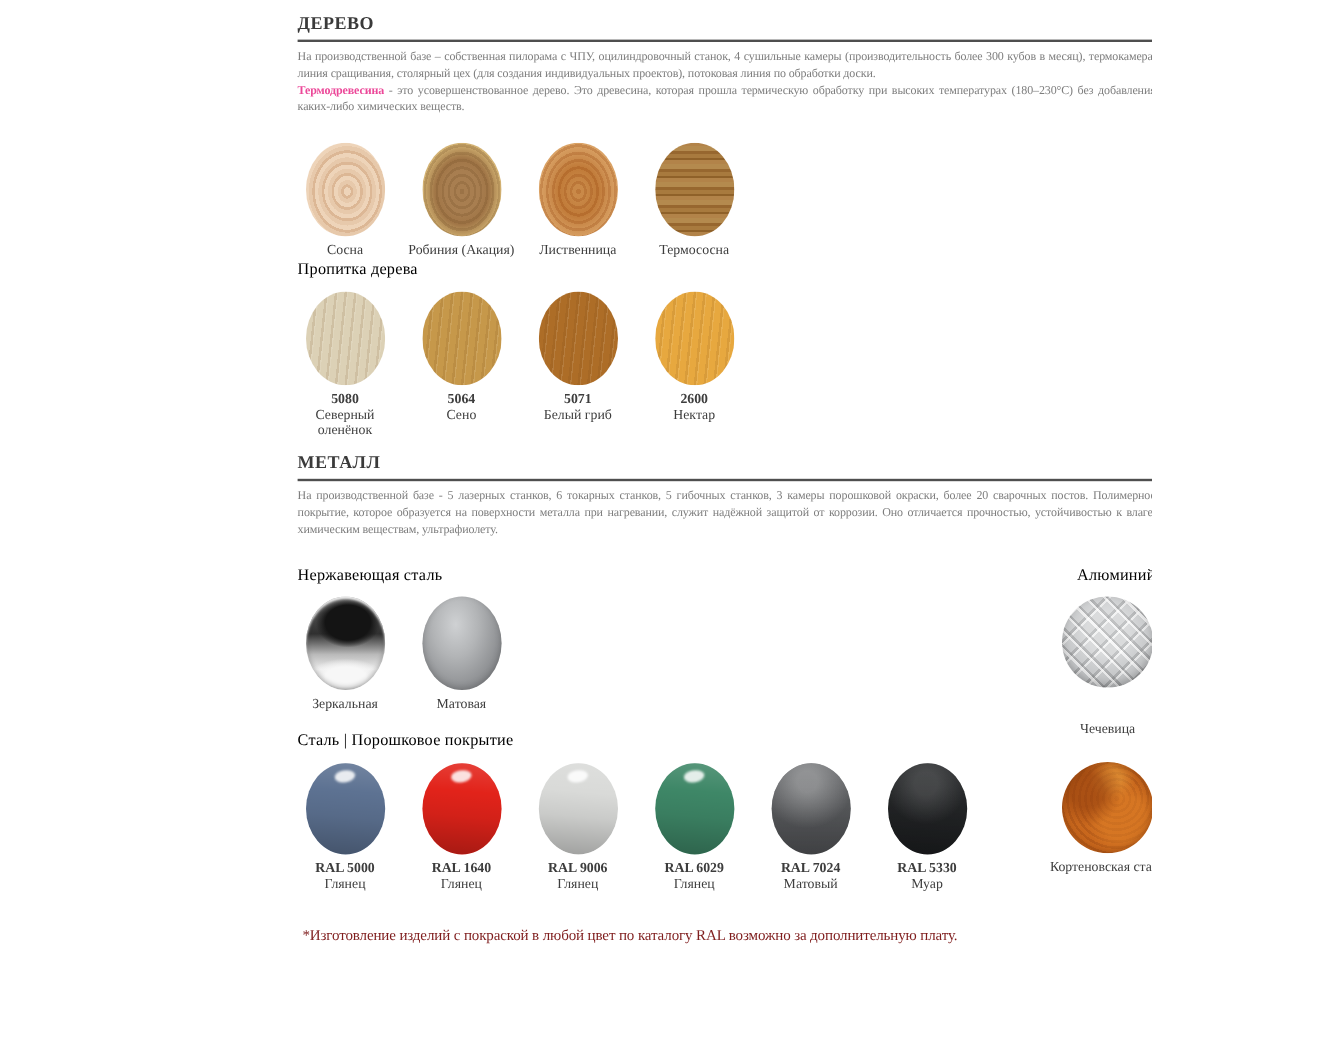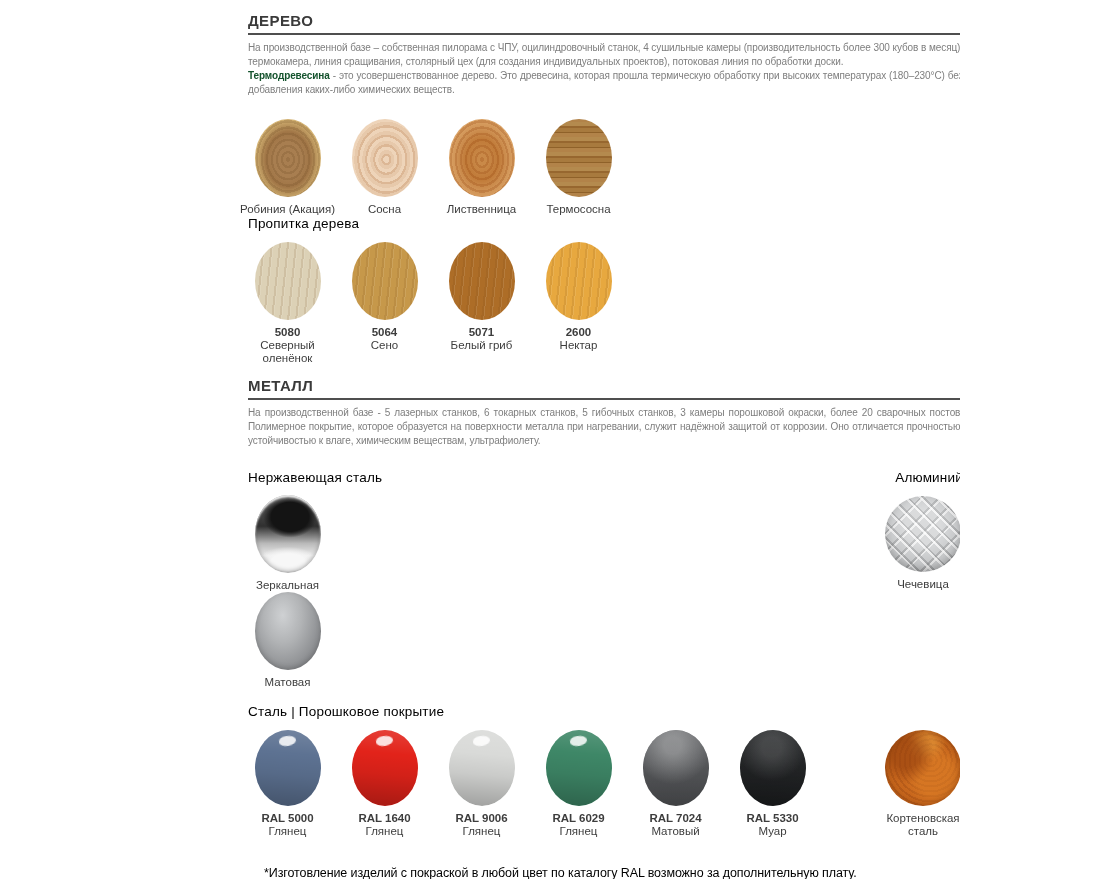--- a/index.html
+++ b/index.html
@@ -1,50 +1,50 @@
 <!DOCTYPE html>
 <html><head>
 <meta charset="utf-8">
 <style>
   html,body{margin:0;padding:0;background:#ffffff;}
   .page{
     position:relative;
     width:960px;height:879px;
     background:#ffffff;
-    font-family:Liberation Sans, sans-serif;
+    font-family:Liberation Serif, serif;
     overflow:hidden;
   }
   .content{
     position:absolute;left:248px;top:0;width:715px;
   }
   h1.section-title{
     margin:12px 0 4px 0;
     font-size:15px;font-weight:bold;letter-spacing:.4px;
     color:#3a3a3a;
   }
   .rule{height:2px;background:#4f4f4f;margin:0 0 6px 0;}
   p.body{
     margin:0;
     font-size:10px;line-height:14px;
     color:#7e7e7e;
     text-align:justify;
     letter-spacing:-0.1px;
   }
-  p.body .lead{color:#14532d;font-weight:bold;}
+  p.body .lead{color:#ec4899;font-weight:bold;}
   h2.sub-title{
     margin:0;
     font-size:13.5px;font-weight:500;
     color:#000000;letter-spacing:.2px;
   }
   .mt14{margin-top:14px;}
   .mt15{margin-top:15px;}
   .mt20{margin-top:20px;}
   .mt22{margin-top:22px;}
   .row{display:flex;margin-left:-9px;}
-  .mt10{margin-top:10px;flex-direction:column;}
+  .mt10{margin-top:10px;}
   .mt11{margin-top:11px;}
   .col{
     width:97px;flex:0 0 97px;
     display:flex;flex-direction:column;align-items:center;
   }
   .cap{
     margin-top:6px;
     font-size:11.5px;line-height:13px;
     color:#3d3d3d;text-align:center;
   }
@@ -135,46 +135,46 @@
       linear-gradient(185deg, rgba(255,255,255,.07) 0%, rgba(0,0,0,.30) 100%);
   }
 
   .subhead-row{display:flex;justify-content:space-between;align-items:baseline;}
   .rel{position:relative;}
   .right-col{
     position:absolute;right:-10px;width:100px;
     display:flex;flex-direction:column;align-items:center;
   }
   .footnote{
-    margin:28px 0 0 16px;
-    font-size:12.5px;line-height:14px;color:#000000;
+    margin:28px 0 0 4px;
+    font-size:12.5px;line-height:14px;color:#7f1d1d;
     letter-spacing:-0.1px;
   }
 </style>
 </head>
 <body>
 
 <div class="page">
   <div class="content">
 
     <section>
       <h1 class="section-title">ДЕРЕВО</h1>
       <div class="rule"></div>
 
       <p class="body">На производственной базе – собственная пилорама с ЧПУ, оцилиндровочный станок, 4 сушильные камеры (производительность более 300 кубов в месяц), термокамера, линия сращивания, столярный цех (для создания индивидуальных проектов), потоковая линия по обработки доски.</p>
       <p class="body"><span class="lead">Термодревесина</span><span> - это усовершенствованное дерево. Это древесина, которая прошла термическую обработку при высоких температурах (180–230°С) без добавления каких-либо химических веществ.</span></p>
 
       <div class="row mt22">
         <div class="col">
+          <div class="circle oval wood-pine"></div>
+          <div class="cap">Сосна</div>
+        </div>
+        <div class="col">
           <div class="circle oval wood-robinia"></div>
           <div class="cap">Робиния (Акация)</div>
-        </div>
-        <div class="col">
-          <div class="circle oval wood-pine"></div>
-          <div class="cap">Сосна</div>
         </div>
         <div class="col">
           <div class="circle oval wood-larch"></div>
           <div class="cap">Лиственница</div>
         </div>
         <div class="col">
           <div class="circle oval wood-thermo"></div>
           <div class="cap">Термососна</div>
         </div>
       </div>
@@ -227,21 +227,21 @@
         <div class="row mt10">
           <div class="col">
             <div class="circle oval ball-mirror"></div>
             <div class="cap">Зеркальная</div>
           </div>
           <div class="col">
             <div class="circle oval ball-matte"></div>
             <div class="cap">Матовая</div>
           </div>
         </div>
-        <div class="right-col" style="top:26px;">
+        <div class="right-col" style="top:26px;gap:23px;">
           <div class="circle round76 lentil"></div>
           <div class="cap">Чечевица</div>
         </div>
       </div>
 
       <div class="rel mt15">
         <h2 class="sub-title">Сталь | Порошковое покрытие</h2>
         <div class="row mt11">
           <div class="col">
             <div class="circle ral ball gloss" style="--c: #5d7292;"></div>

